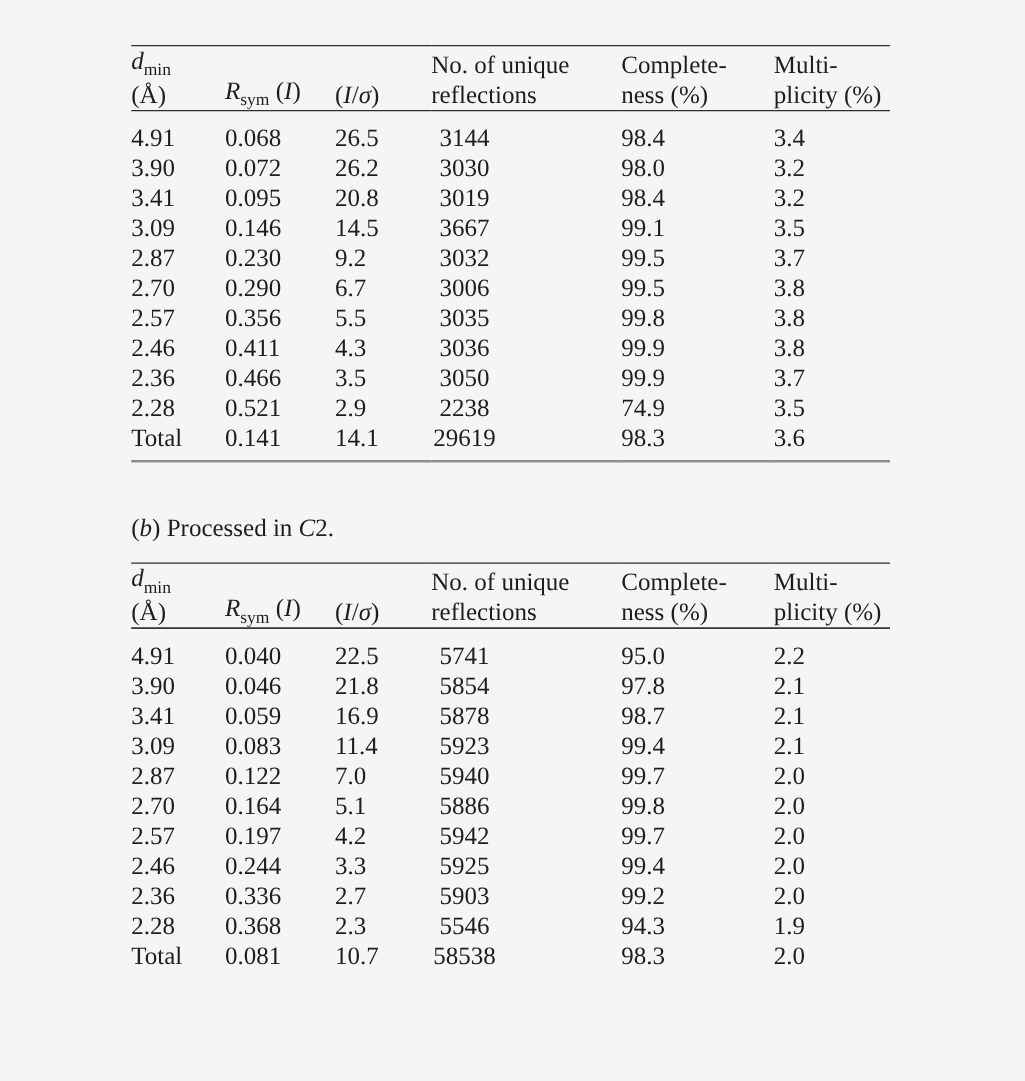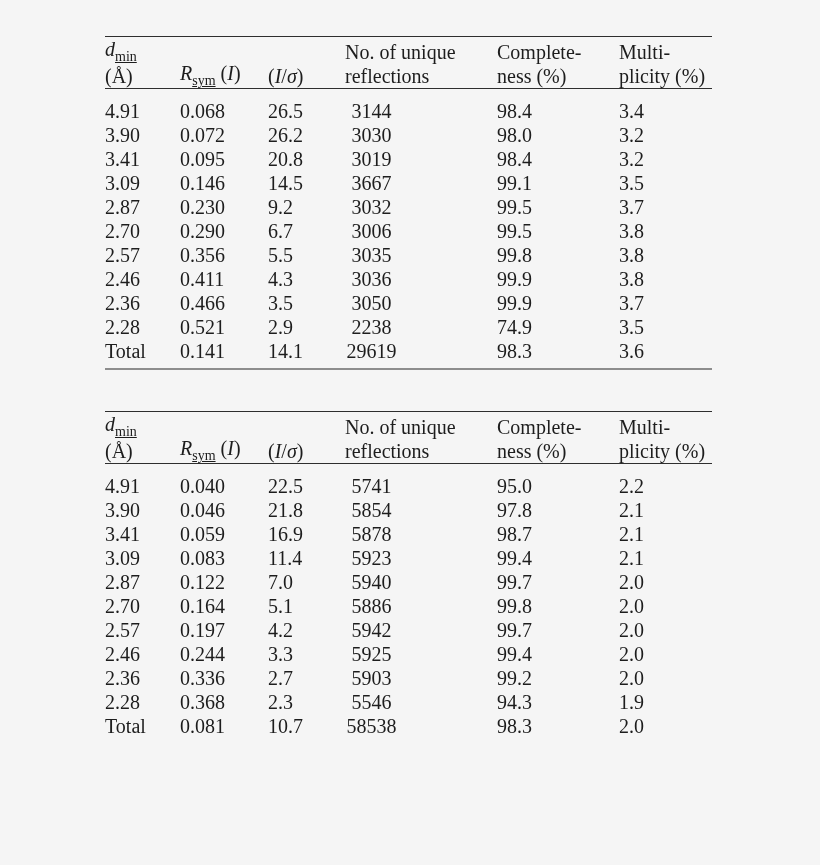--- a/index.html
+++ b/index.html
@@ -59,21 +59,20 @@
   }
   tbody td:nth-child(4) {
     text-align: center;
     padding-right: 99px;
   }
   tbody tr:first-child td { padding-top: 10px; }
   tbody tr:last-child td { padding-bottom: 5px; }
   sub {
     font-size: 0.7em;
     line-height: 1;
-    text-decoration: underline;
   }
   i { font-style: italic; }
   .hline { display: block; }
 </style>
 </head>
 <body>
 
 <div class="sheet">
 
   <section class="panel panel-a">
@@ -200,20 +199,21 @@
             <td>14.1</td>
             <td>29619</td>
             <td>98.3</td>
             <td>3.6</td>
           </tr>
         </tbody>
     </table>
   </section>
 
   <section class="panel panel-b">
+    <p class="caption"><span>(</span><i>b</i><span>) </span><span>Processed in </span><i>C</i><span>2.</span></p>
 
     <table class="stats table-b">
       <colgroup>
         <col class="c1">
           <col class="c2">
           <col class="c3">
           <col class="c4">
           <col class="c5">
           <col class="c6">
       </colgroup>

